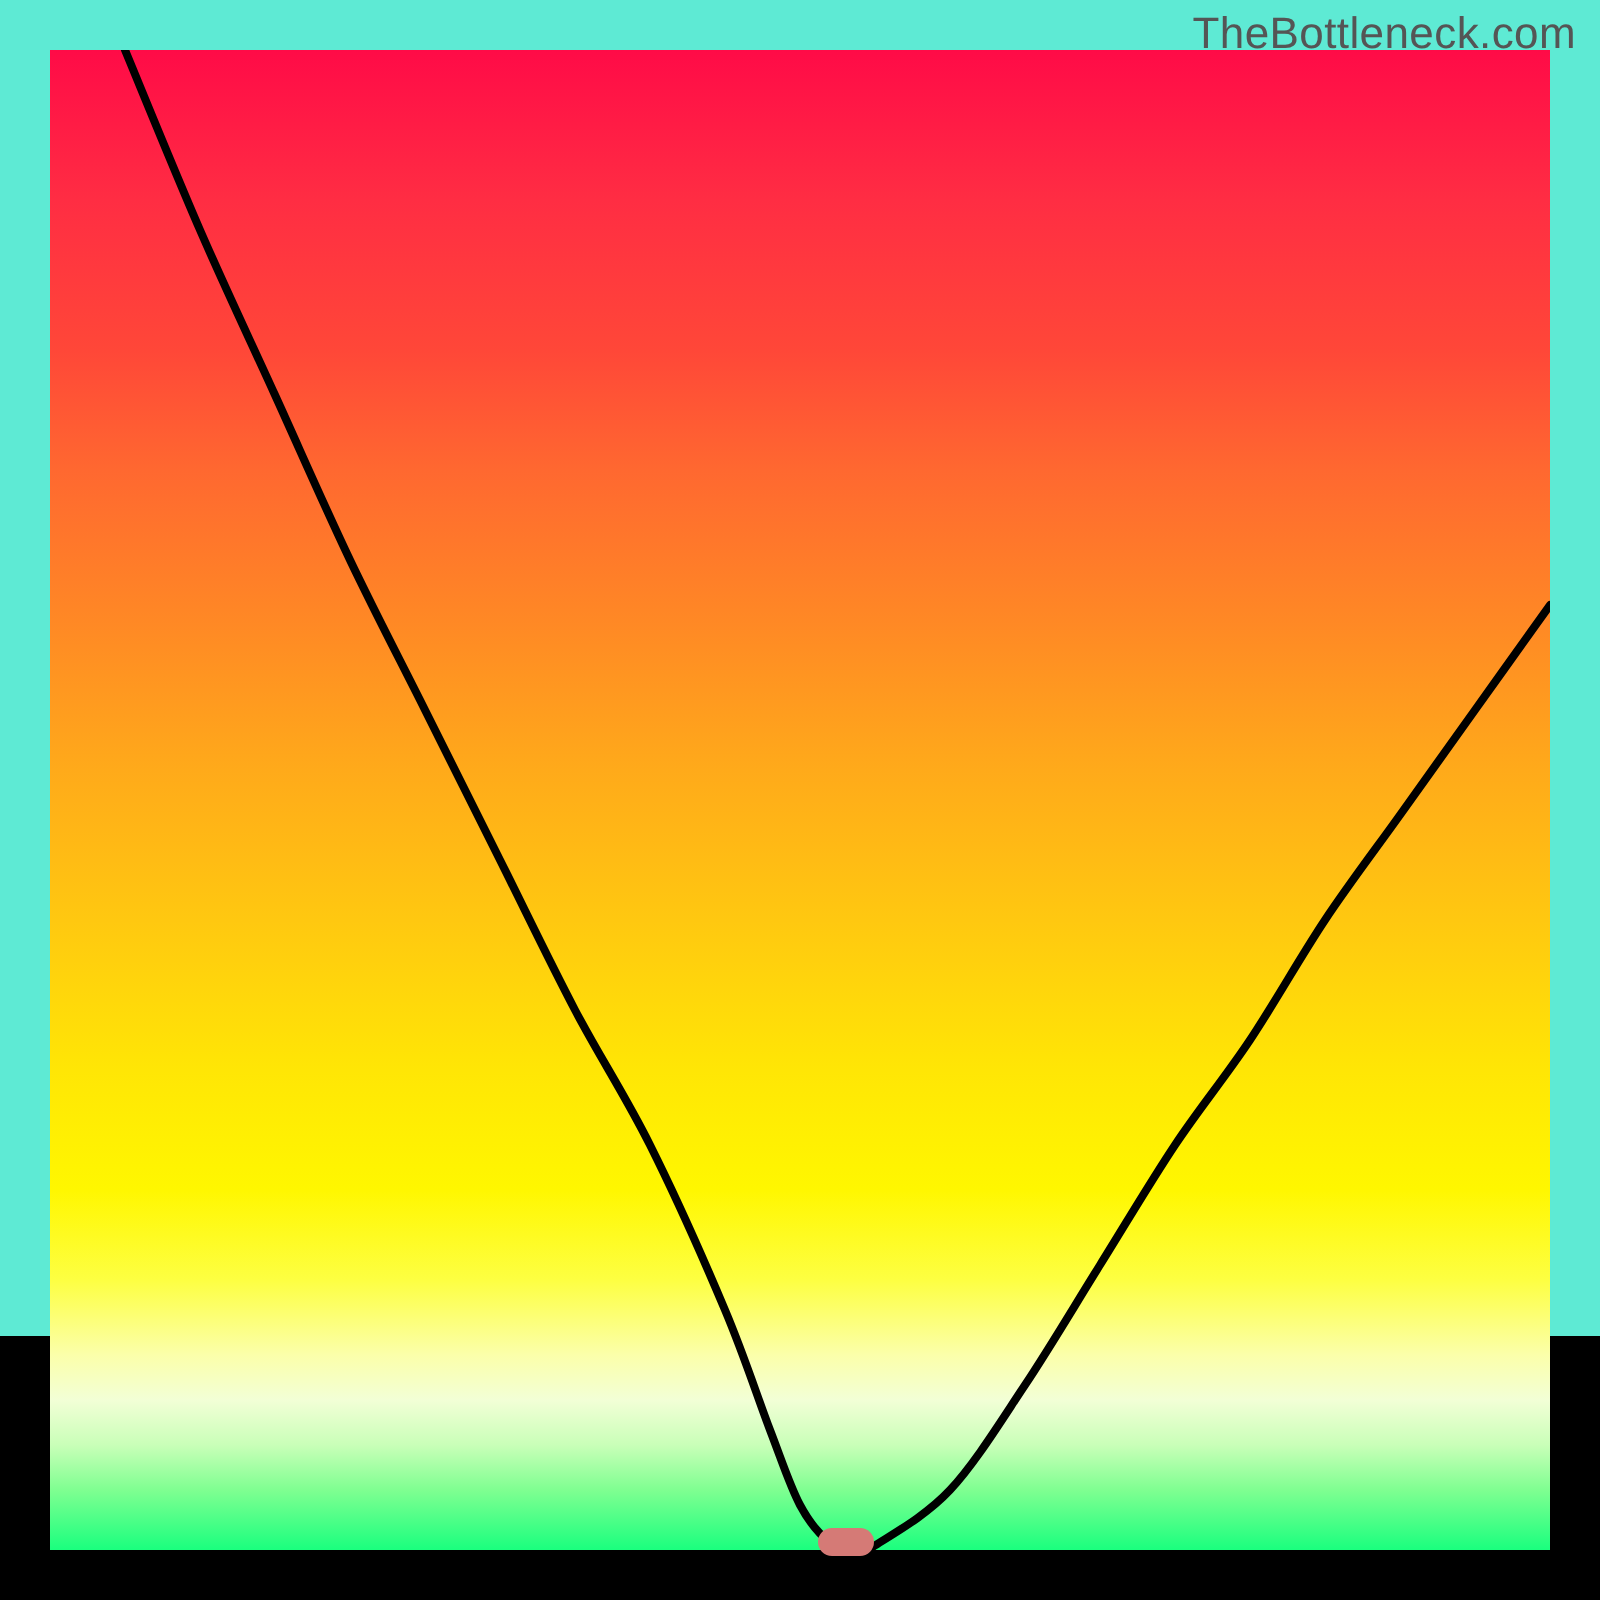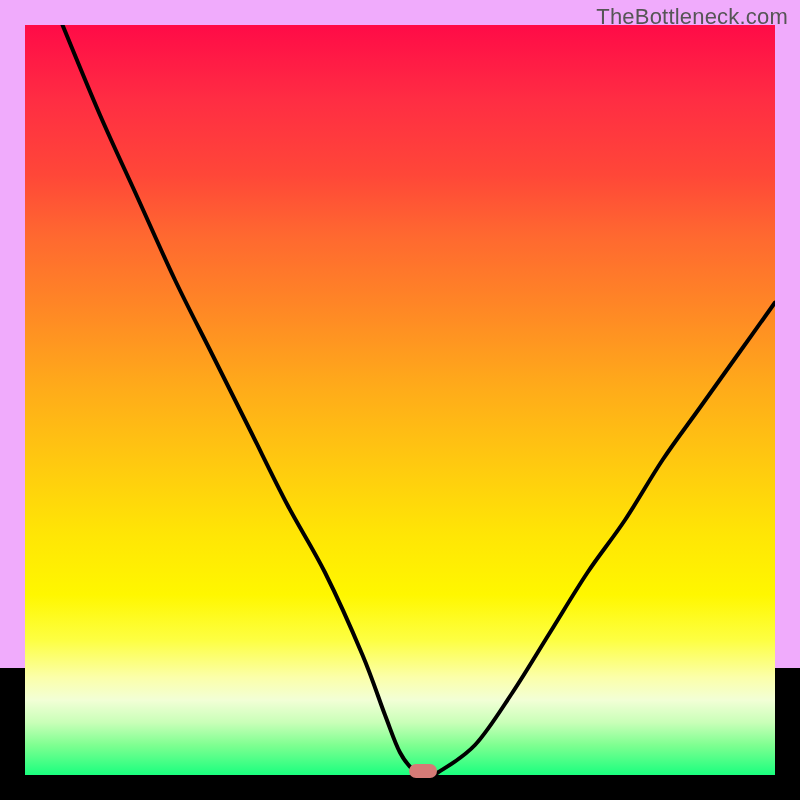--- a/index.html
+++ b/index.html
@@ -8,21 +8,21 @@
     width: 800px;
     height: 800px;
     overflow: hidden;
     background: #000;
     font-family: Arial, Helvetica, sans-serif;
   }
   .frame {
     position: relative;
     width: 800px;
     height: 668px;
-    background: #f0abfc;
+    background: #5eead4;
   }
   .watermark {
     position: absolute;
     top: 4px;
     right: 12px;
     color: #555;
     font-size: 22px;
     font-weight: 500;
     letter-spacing: 0.2px;
     z-index: 30;

